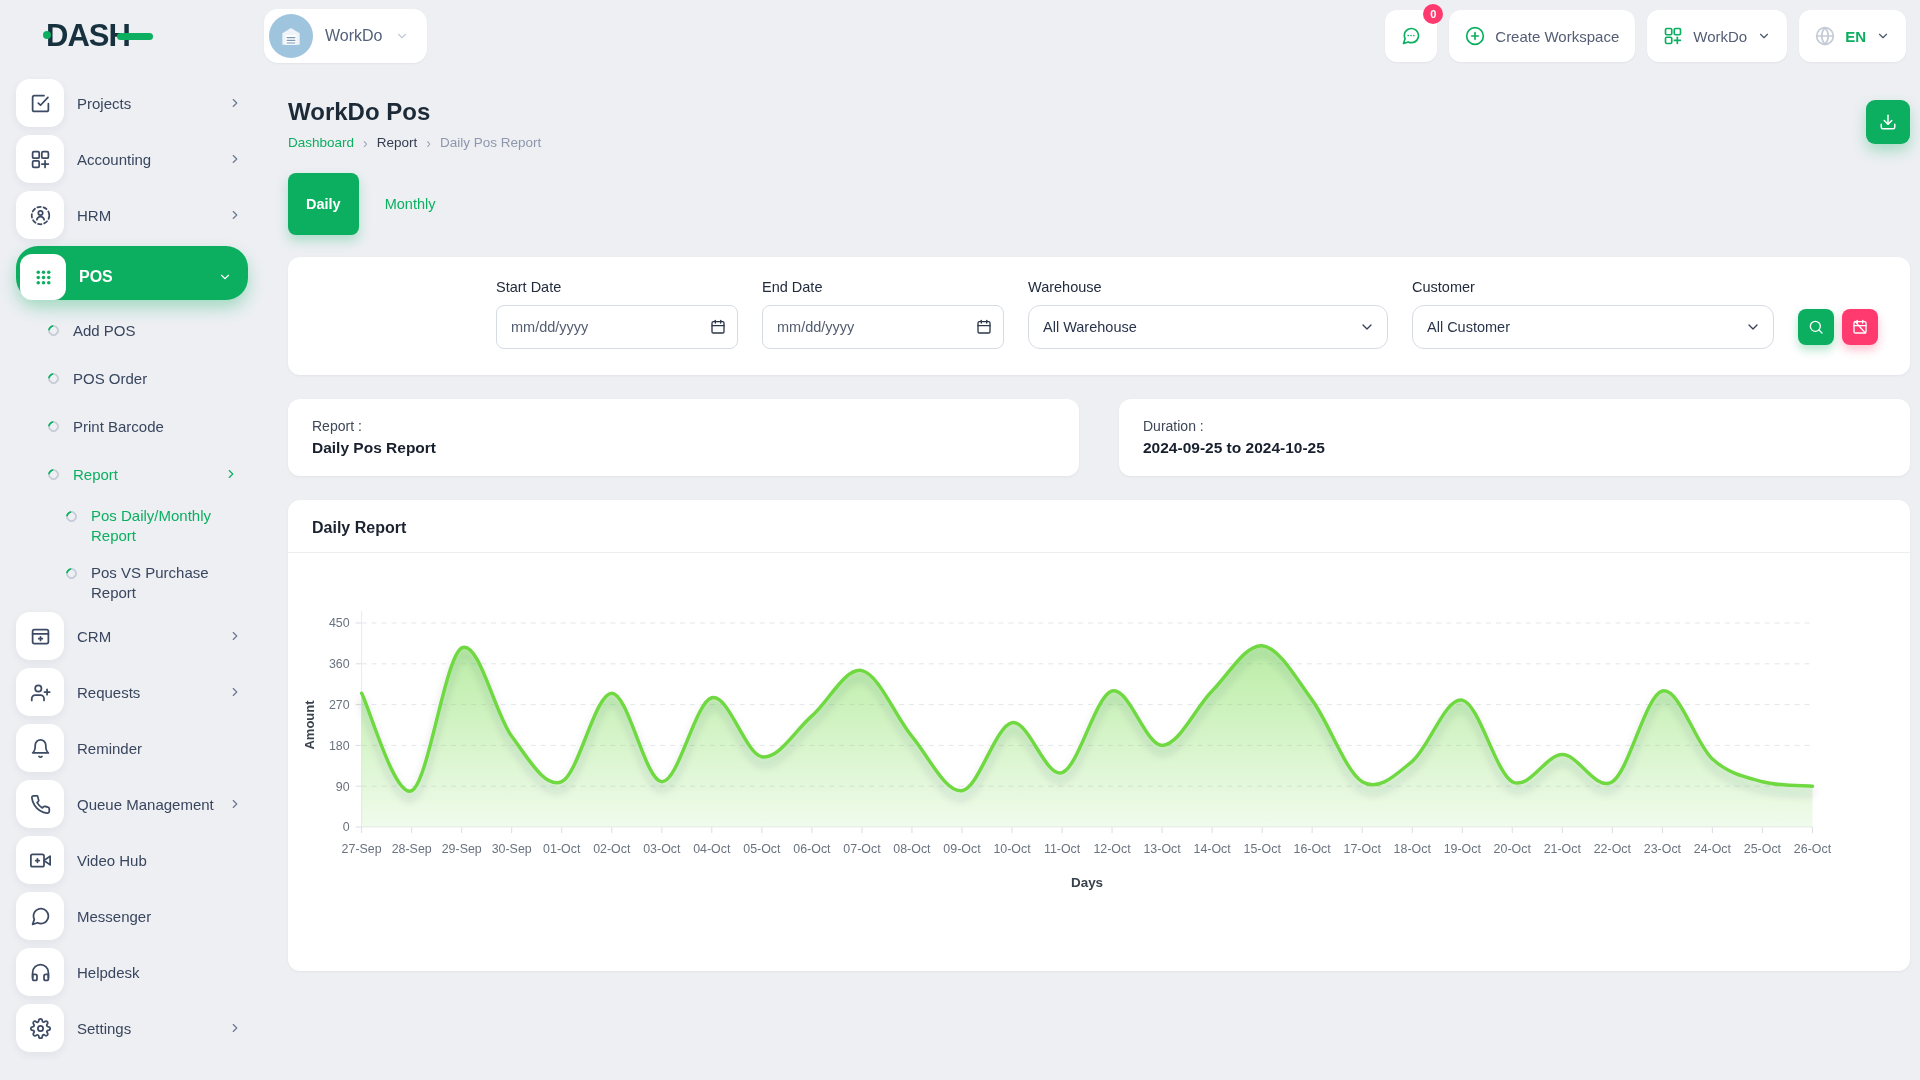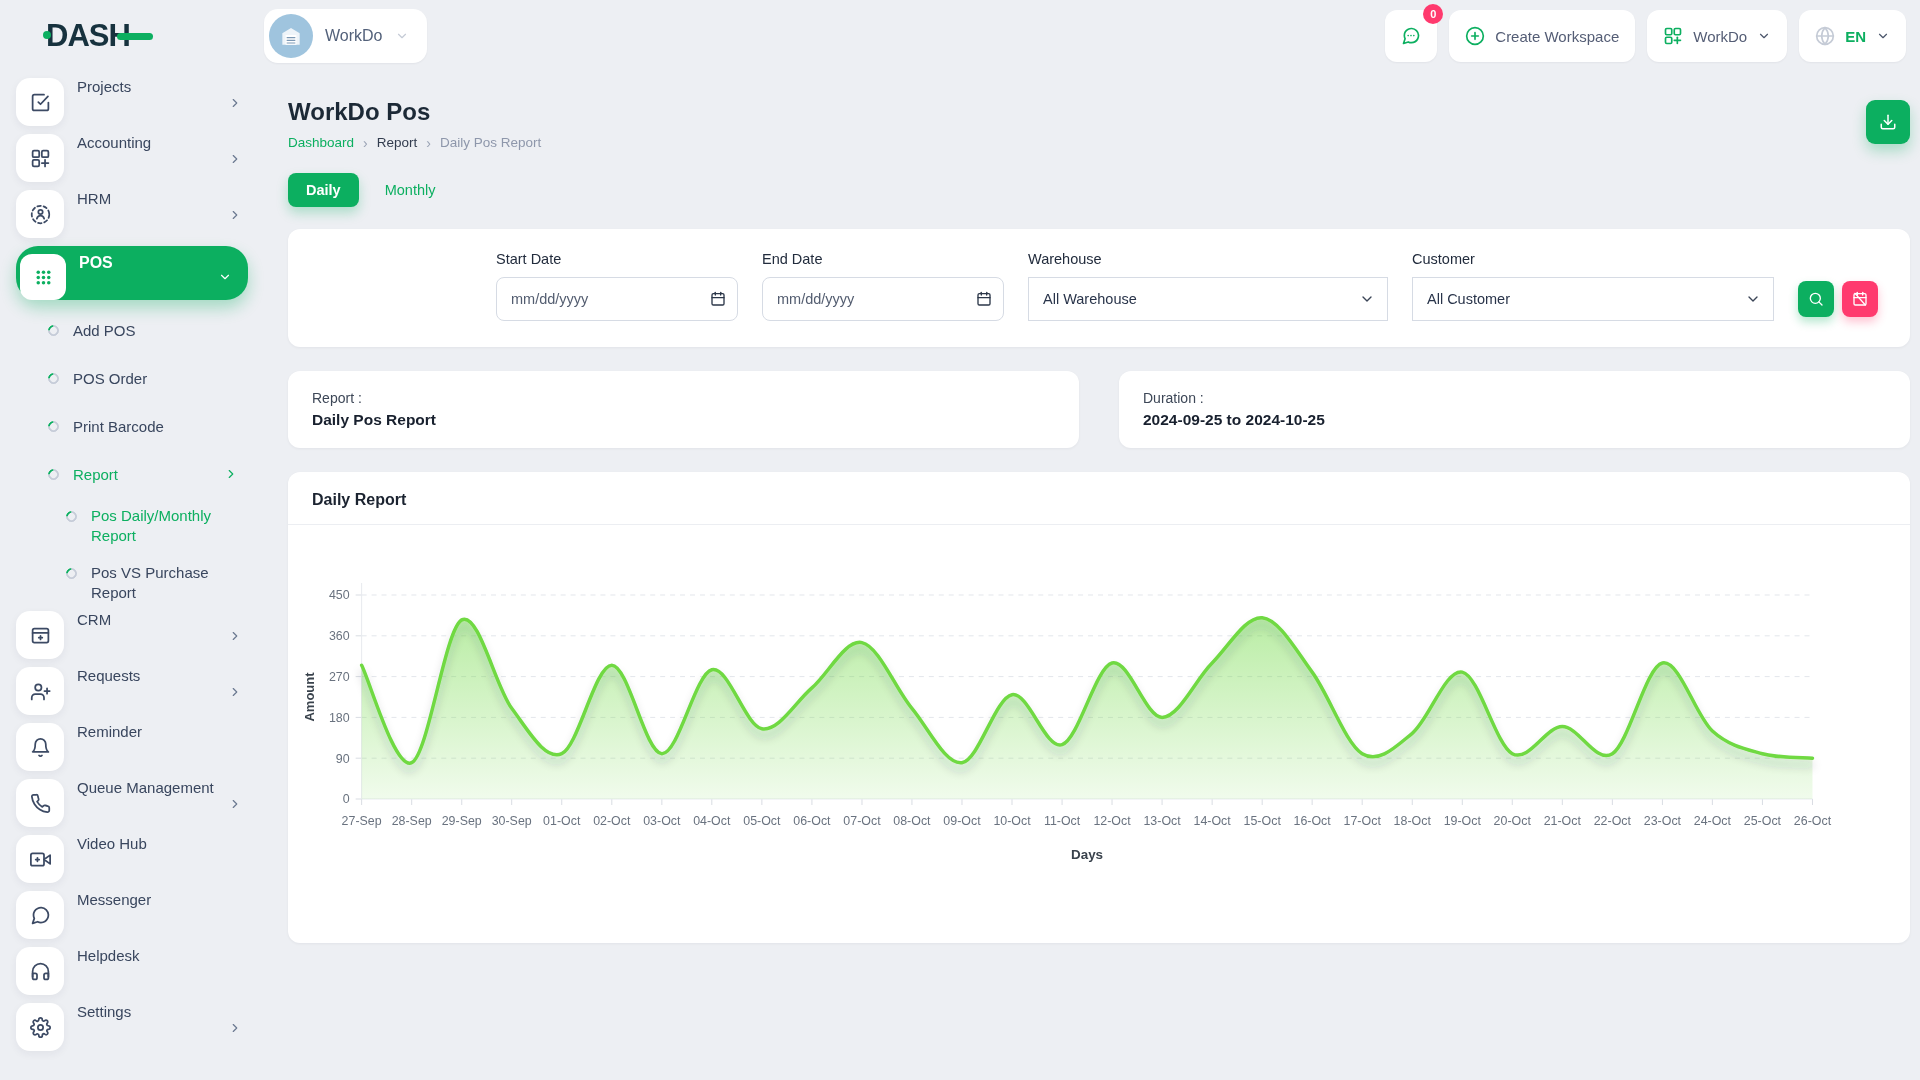--- a/index.html
+++ b/index.html
@@ -26,21 +26,21 @@
   .ic-sm svg{width:14px;height:14px}
   .green{color:#0caf60}.grey{color:#c5cbd6}.dark{color:#4b566b}
   .lang{color:#0caf60;font-weight:700}
 
   
   .app{display:flex;height:1008px}
   .sidebar{width:264px;flex:0 0 264px;padding:6px 16px 0;overflow:hidden}
   .main{flex:1;padding:14px 10px 0 24px;position:relative}
 
   
-  .nav-item{height:50px;margin-bottom:6px;display:flex;gap:13px;cursor:pointer}
+  .nav-item{height:50px;margin-bottom:6px;display:flex;align-items:center;gap:13px;cursor:pointer}
   .nav-ic{width:48px;height:48px;flex:0 0 48px;background:#fff;border-radius:14px;display:grid;place-items:center;color:#3c4a64;box-shadow:0 3px 8px rgba(32,40,60,.06)}
   .nav-ic svg{width:21px;height:21px}
   .nav-lb{font-size:15px;color:#39465e;white-space:nowrap}
   .nav-ch{margin-left:auto;margin-right:6px;color:#6a7890;display:grid;place-items:center}
   .nav-ch svg{width:14px;height:14px}
   .nav-item.active{background:#0caf60;border-radius:22px;height:54px;padding:8px 14px 0 4px;gap:13px;box-shadow:0 8px 16px rgba(12,175,96,.32)}
   .nav-item.active .nav-ic{width:46px;height:46px;flex-basis:46px;border-radius:12px;box-shadow:none;color:#0caf60}
   .nav-item.active .nav-lb{color:#fff;font-weight:700;font-size:16px}
   .nav-item.active .nav-ch{color:#fff;margin-right:2px}
   .nav-sub{height:48px;display:flex;align-items:center;gap:14px;padding-left:32px;cursor:pointer}
@@ -57,35 +57,35 @@
   .crumbs{display:flex;align-items:flex-start;gap:9px;margin-top:9px;font-size:13.5px}
   .crumb-link{color:#0caf60;cursor:pointer}
   .crumb-mid{color:#323c4e;cursor:pointer}
   .crumb-cur{color:#8e97ab}
   .crumb-sep{color:#9aa3b5;font-size:14px}
   .dl-btn{width:44px;height:44px;margin-top:14px;border:none;border-radius:9px;background:#0caf60;color:#fff;display:grid;place-items:center;box-shadow:0 7px 14px rgba(12,175,96,.3);cursor:pointer}
   .dl-btn svg{width:18px;height:18px}
 
   
   .tabs{display:flex;align-items:center;gap:8px;margin-top:22px}
-  .tab{border:none;background:transparent;font-family:inherit;font-size:14.5px;padding:9px 18px;border-radius:8px;color:#0caf60;cursor:pointer}
+  .tab{border:none;background:transparent;font-family:inherit;font-size:14.5px;padding:23px 18px;border-radius:8px;color:#0caf60;cursor:pointer}
   .tab.active{background:#0caf60;color:#fff;font-weight:600;box-shadow:0 6px 12px rgba(12,175,96,.28)}
 
   
   .card{background:#fff;border-radius:12px;box-shadow:0 1px 3px rgba(16,24,40,.05)}
   .filter-card{margin-top:22px;padding:22px 24px 26px;display:flex;gap:24px}
   .f-spacer{width:160px;flex:0 0 160px}
   .f-group label{display:block;font-size:14.5px;color:#222c3d;margin-bottom:10px}
   .f-w242{width:242px}.f-w360{width:360px}.f-w362{width:362px}
   .inp-wrap{position:relative}
   .inp{width:100%;height:44px;border:1px solid #d6dbe4;border-radius:8px;padding:0 38px 0 14px;font-family:inherit;font-size:14.5px;color:#3f4a5c;background:#fff}
   .inp::placeholder{color:#535d70;opacity:1}
   .inp-ic{position:absolute;right:12px;top:50%;transform:translateY(-50%);color:#2b3648;pointer-events:none}
   .inp-ic svg{width:16px;height:16px}
-  .sel{height:44px;border:1px solid #d6dbe4;border-radius:0;padding:0 36px 0 14px;display:flex;align-items:center;font-size:14.5px;color:#29344a;position:relative;cursor:pointer;background:#fff}
+  .sel{height:44px;border:1px solid #d6dbe4;border-radius:12px;padding:0 36px 0 14px;display:flex;align-items:center;font-size:14.5px;color:#29344a;position:relative;cursor:pointer;background:#fff}
   .sel .inp-ic{color:#3a4456}
   .f-actions{display:flex;align-items:flex-end;gap:8px;padding-bottom:4px}
   .sq-btn{width:36px;height:36px;border:none;border-radius:8px;display:grid;place-items:center;color:#fff;cursor:pointer}
   .sq-btn svg{width:16px;height:16px}
   .sq-green{background:#0caf60;box-shadow:0 5px 10px rgba(12,175,96,.3)}
   .sq-pink{background:#ff3a6e;box-shadow:0 5px 10px rgba(255,58,110,.3)}
 
   
   .summary-row{display:flex;gap:40px;margin-top:24px}
   .sum-card{flex:1;padding:19px 24px}

